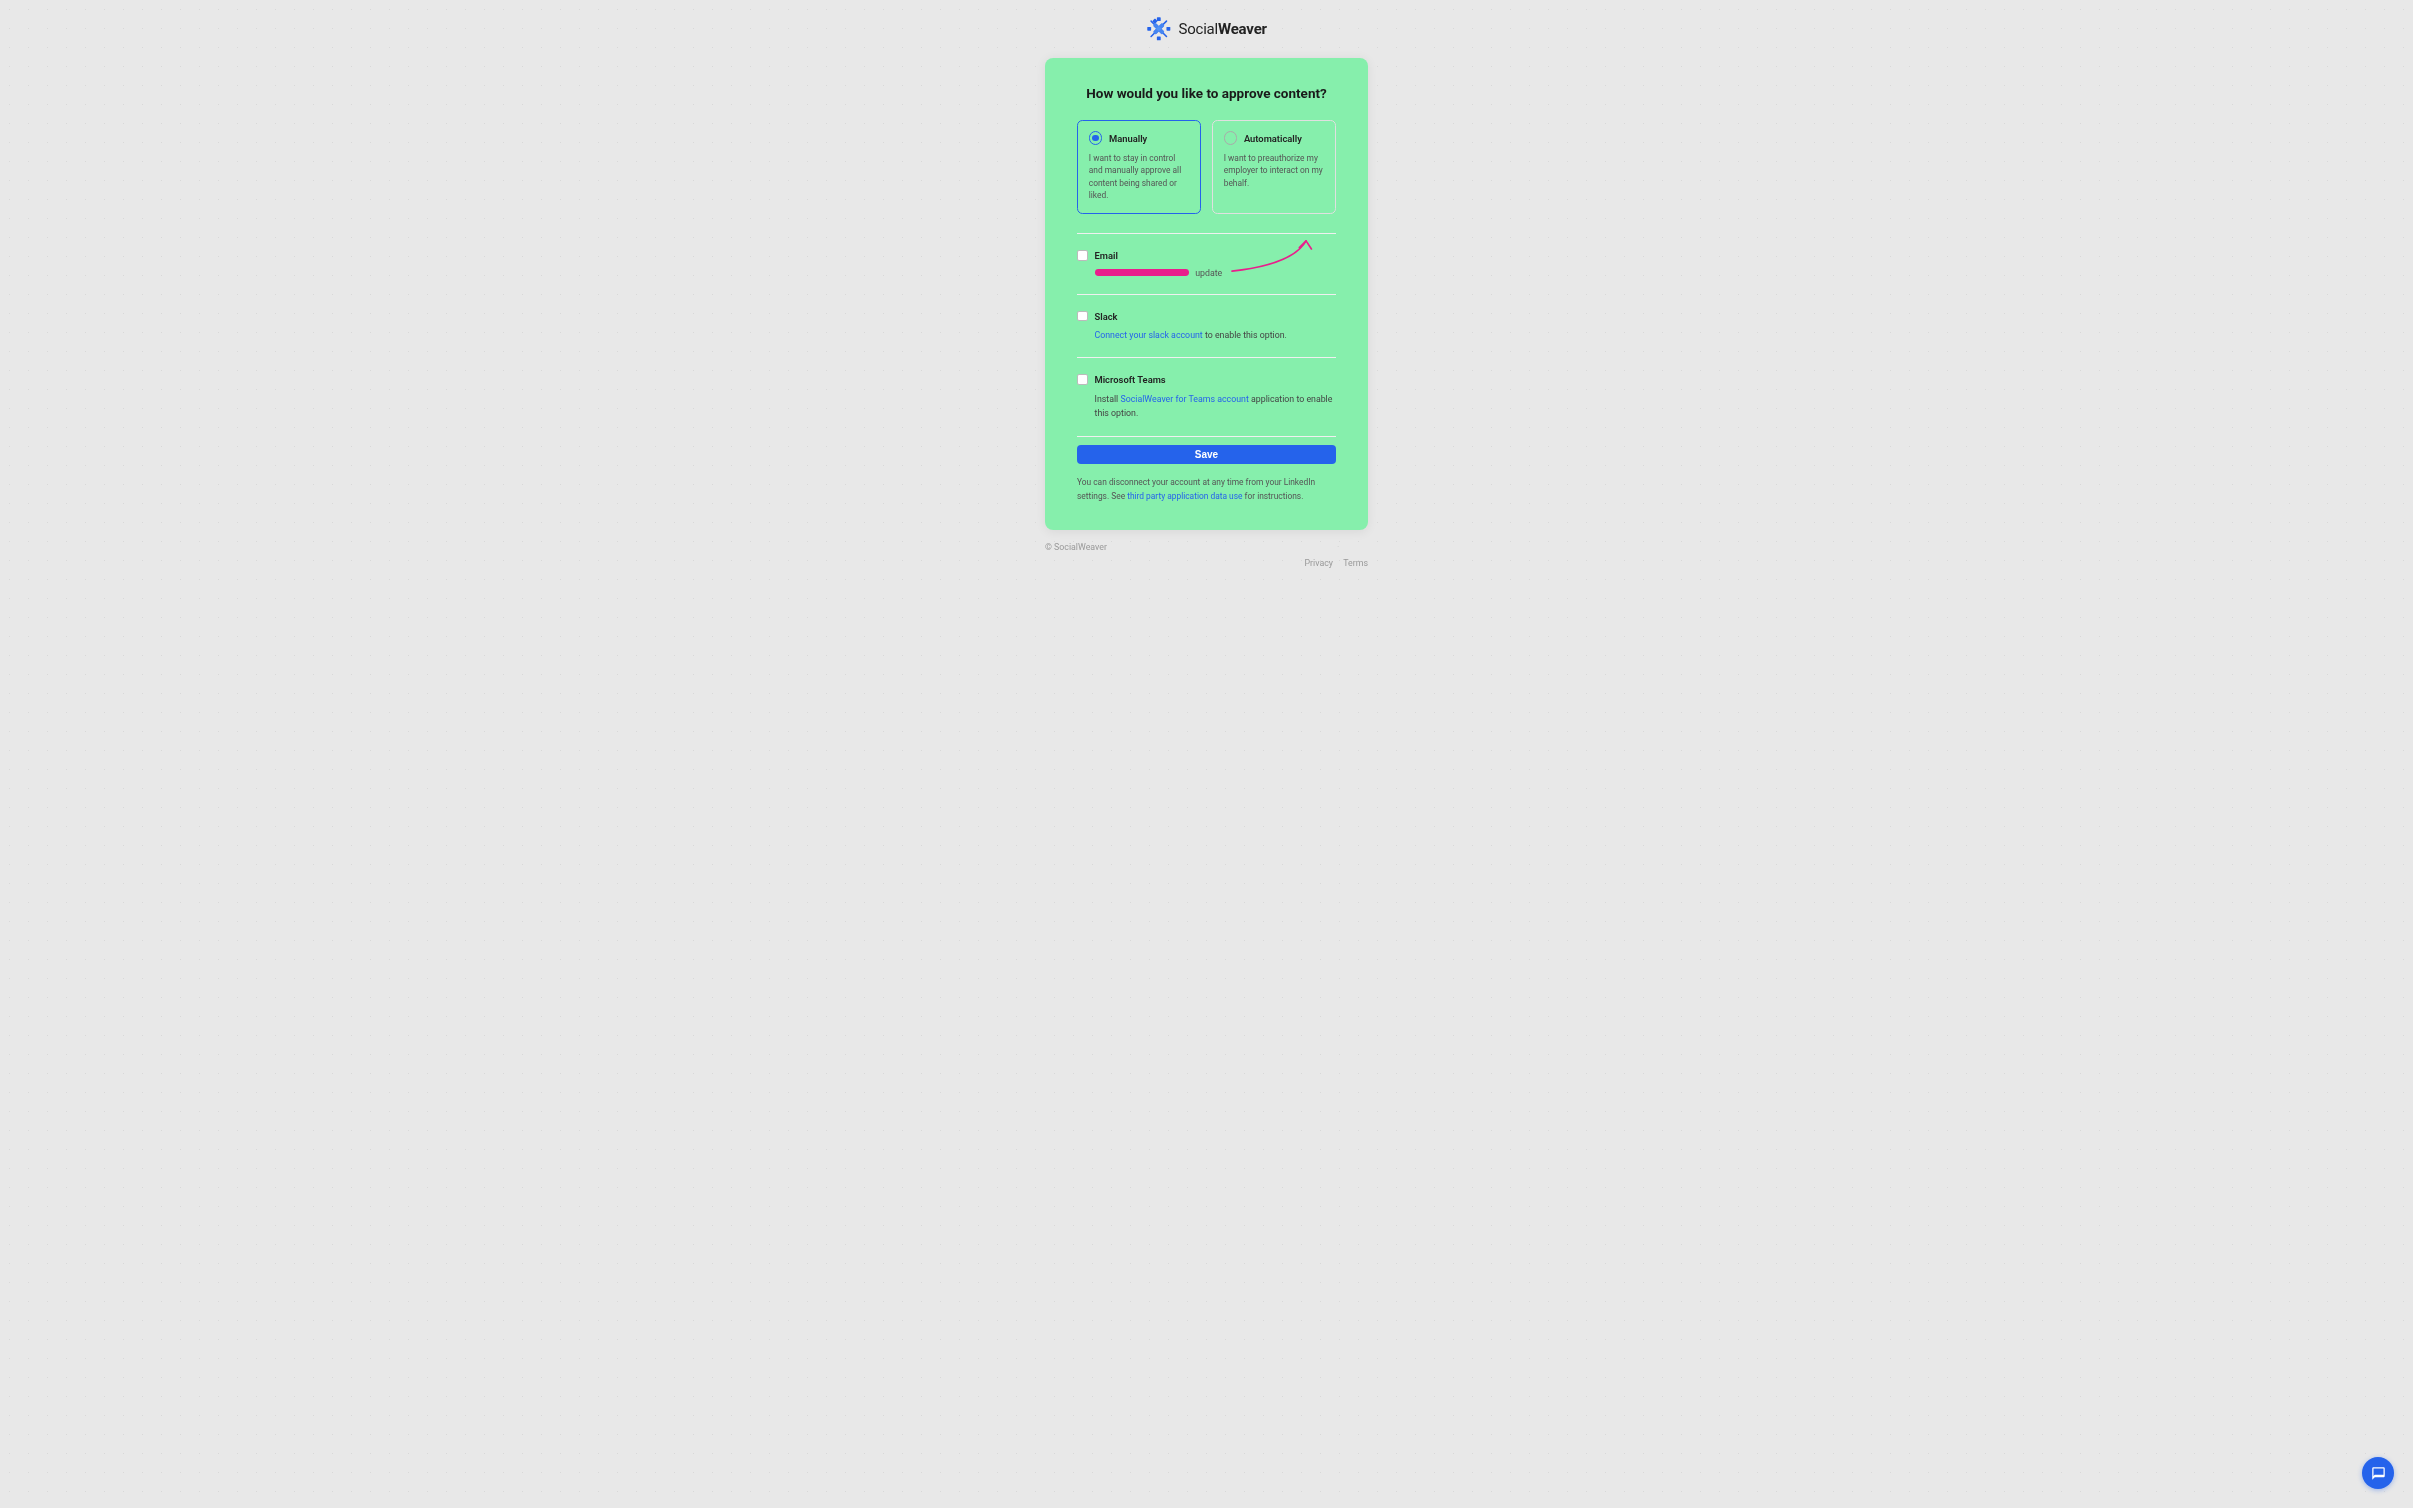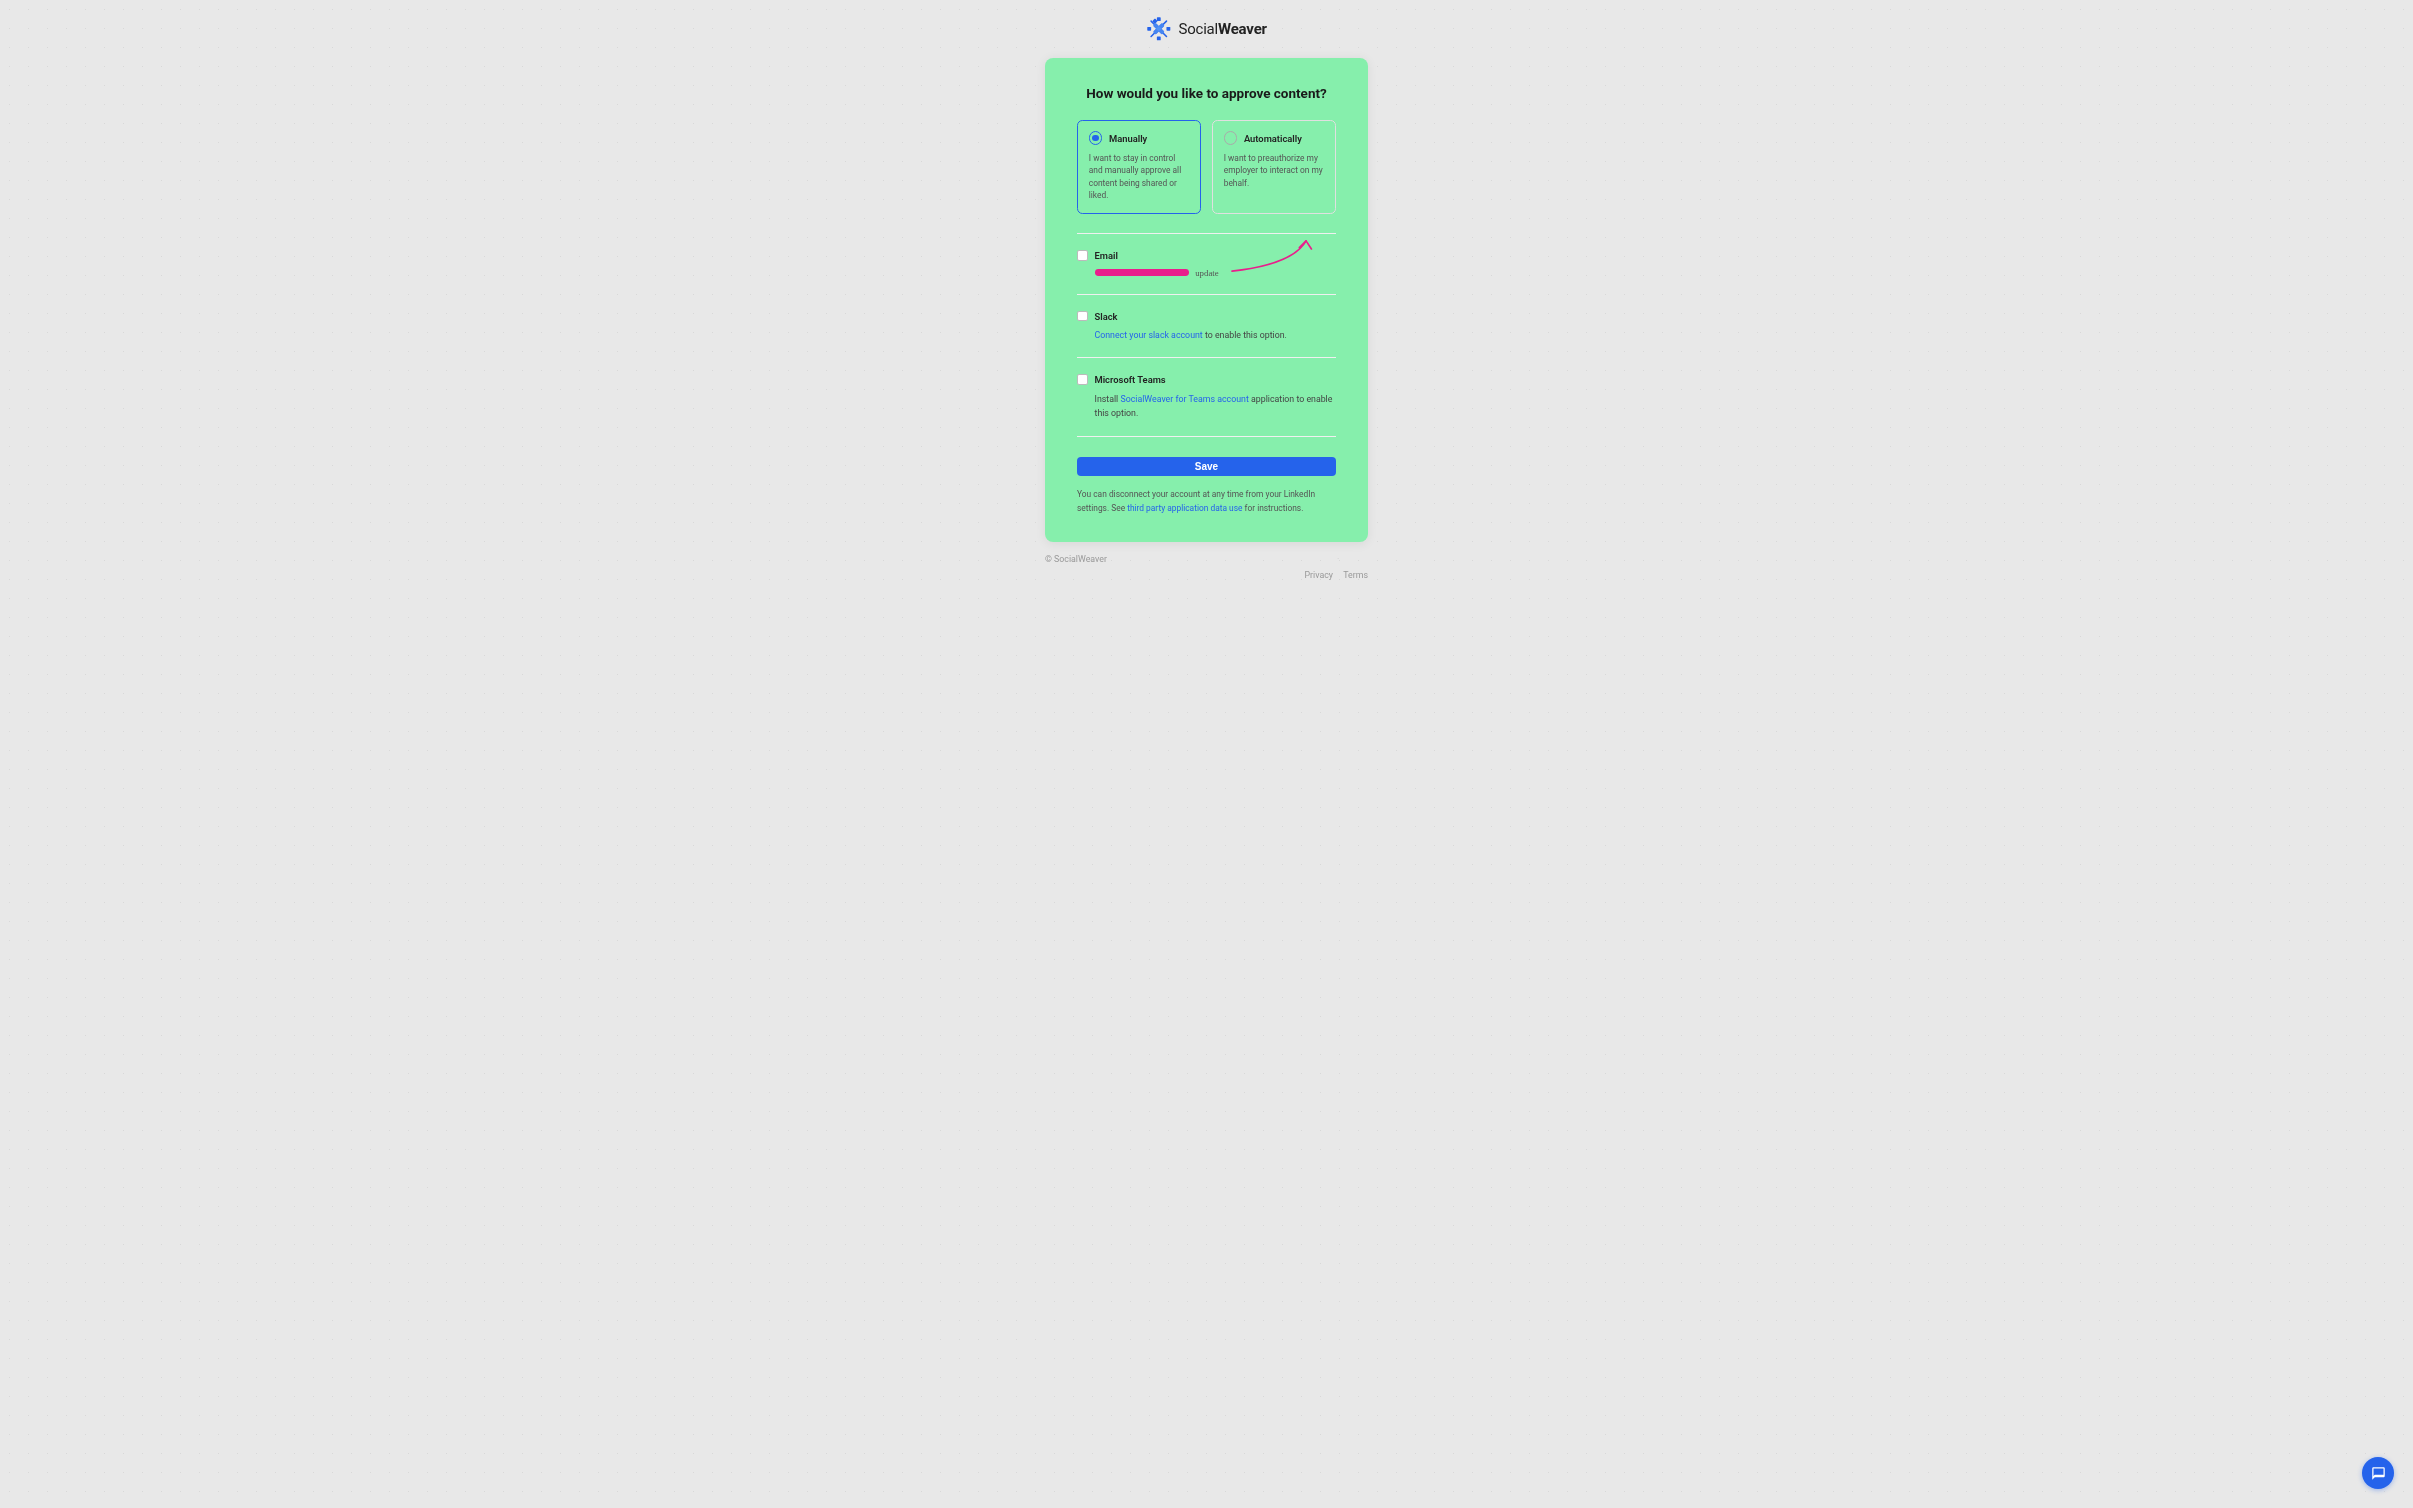--- a/index.html
+++ b/index.html
@@ -282,21 +282,20 @@
     }
 
     .chat-button svg {
       width: 15px;
       height: 15px;
       fill: #fff;
     }
 
     .email-input-container {
       position: relative;
-      font-family: Liberation Serif, serif;
     }
   </style>
 </head>
 <body>
 
 <div class="background-dots"></div>
 
 <div class="page-wrapper">
 
   <div class="header">
@@ -372,21 +371,21 @@
         <span class="section-label">Slack</span>
       </div>
       <div class="section-content">
         <span class="slack-text">
           <a class="slack-link">Connect your slack account</a><span> to enable this option.</span>
         </span>
       </div>
     </div>
 
     
-    <div class="notification-section" style="border-bottom:0.7px solid #f0f0f0; margin-bottom:20px;">
+    <div class="notification-section" style="border-bottom:0.7px solid #f0f0f0; margin-bottom:8px;">
       <div class="section-header">
         <div class="checkbox"></div>
         <span class="section-label">Microsoft Teams</span>
       </div>
       <div class="section-content">
         <span class="teams-text">
           <span>Install </span><a class="teams-link">SocialWeaver for Teams account</a><span> application to enable this option.</span>
         </span>
       </div>
     </div>

